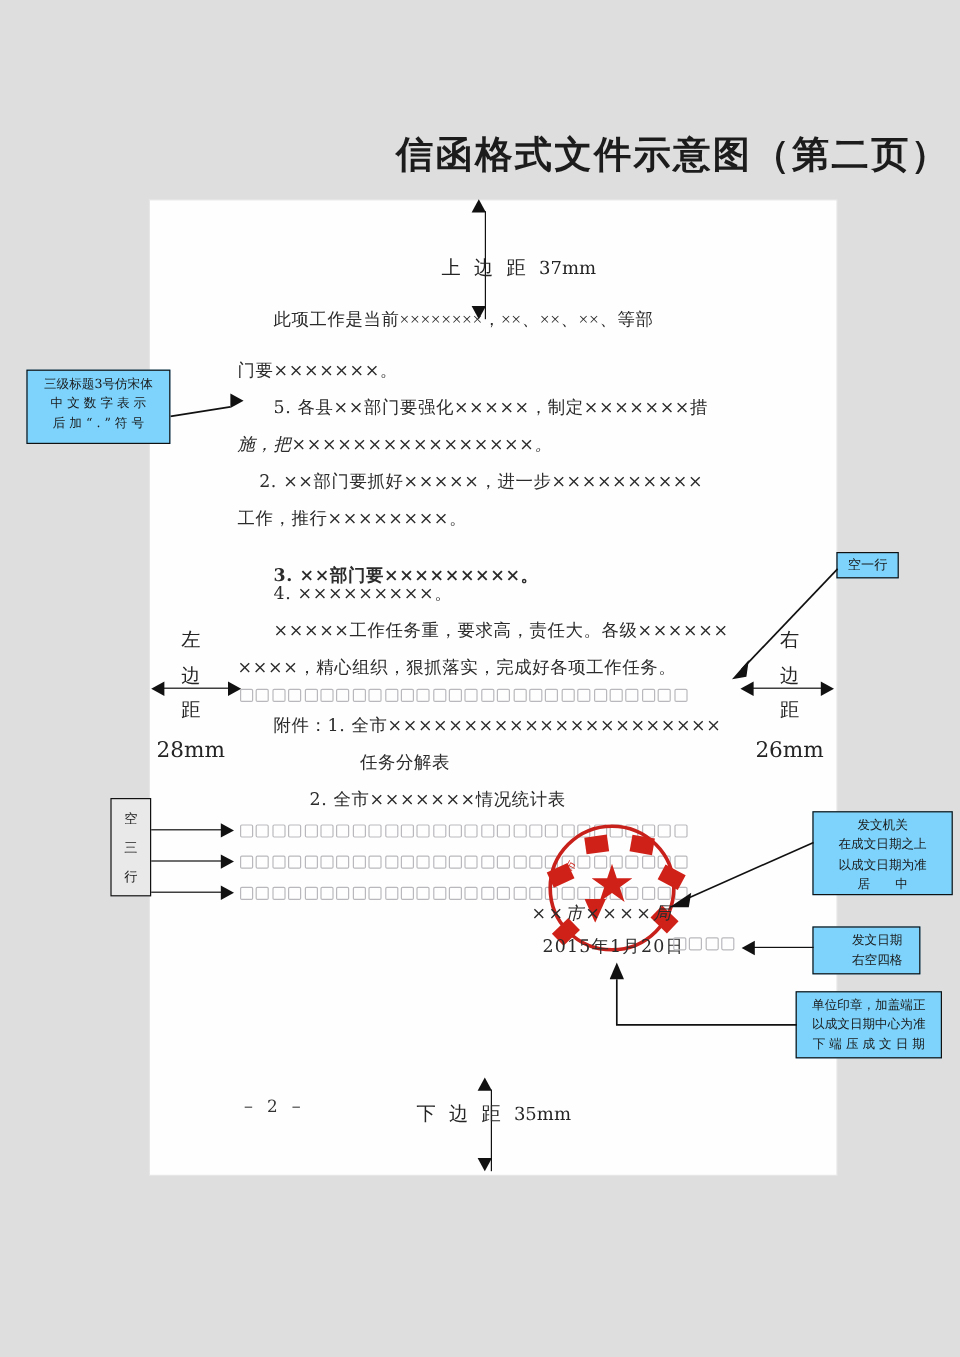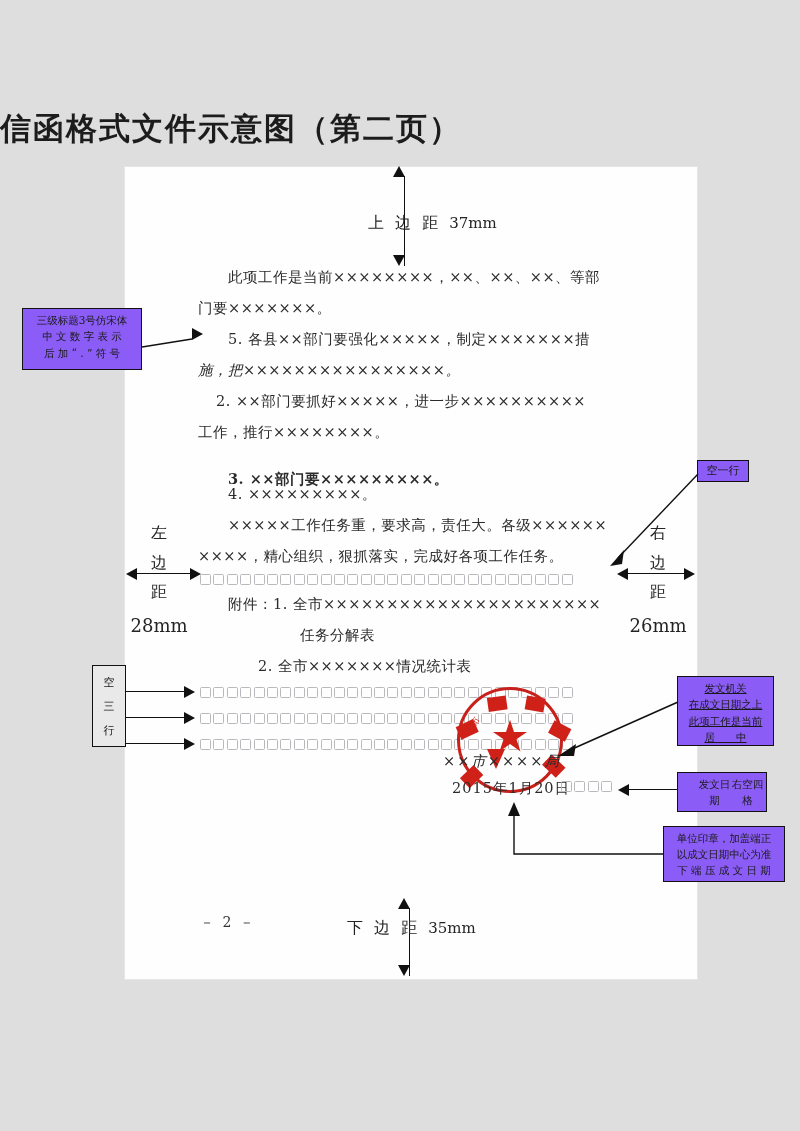--- a/index.html
+++ b/index.html
@@ -12,21 +12,21 @@
     height: 1131px;
     position: relative;
     font-family: "DejaVu Sans", "Liberation Sans", sans-serif;
     overflow: hidden;
   }
   .abs { position: absolute; }
 
   
   #doc-title {
     left: 0; top: 108px; width: 792px;
-    text-align: left;
+    text-align: right;
     font-family: "DejaVu Sans", sans-serif;
     font-size: 31px;
     font-weight: 700;
     letter-spacing: 2px;
     color: #1c1c1c;
   }
 
   
   #page-sheet {
     left: 125px; top: 167px;
@@ -71,21 +71,21 @@
     width: 0; height: 0;
     border-top: 6px solid transparent;
     border-bottom: 6px solid transparent;
   }
   .arrow-head-left { border-right: 11px solid #111; }
   .arrow-head-right { border-left: 11px solid #111; }
 
   
   .callout {
     border: 1.6px solid #111;
-    background: #8b5cf6;
+    background: #7dd3fc;
     box-sizing: border-box;
     font-family: "DejaVu Serif", "Liberation Serif", serif;
     font-size: 10.5px;
     color: #1a1a1a;
     text-align: center;
     line-height: 1.55;
     padding: 3px 2px;
   }
   .callout-v {
     border: 1.6px solid #111;
@@ -181,21 +181,21 @@
 </div>
 <div class="abs v-arrow-line" style="left:404px; top:176px; height:90px;"></div>
 <div class="abs" style="left:399px; top:255px;">
   <div class="arrow-head-down" style="margin-left:-6px;"></div>
 </div>
 <div class="abs mm-label" style="left:368px; top:213px;">
   <span>上 边 距</span>
   <span class="num">37mm</span>
 </div>
 
-<div class="abs bodytext" style="left:228px; top:268px;">此项工作是当前××××××××，××、××、××、等部</div>
+<div class="abs bodytext" style="left:228px; top:257px;font-family:Liberation Serif, serif;">此项工作是当前××××××××，××、××、××、等部</div>
 <div class="abs bodytext" style="left:198px; top:299px;">门要×××××××。</div>
 <div class="abs bodytext" style="left:228px; top:330px;">5. 各县××部门要强化×××××，制定×××××××措</div>
 <div class="abs bodytext" style="left:198px; top:361px;font-style:italic;">施，把××××××××××××××××。</div>
 <div class="abs bodytext" style="left:216px; top:392px;text-align:center;">2. ××部门要抓好×××××，进一步××××××××××</div>
 <div class="abs bodytext" style="left:198px; top:423px;">工作，推行××××××××。</div>
 <div class="abs bodytext" style="left:228px; top:470px;font-weight:bold;">3. ××部门要×××××××××。</div>
 <div class="abs bodytext" style="left:228px; top:485px;">4. ×××××××××。</div>
 <div class="abs bodytext" style="left:228px; top:516px;">×××××工作任务重，要求高，责任大。各级××××××</div>
 <div class="abs bodytext" style="left:198px; top:547px;">××××，精心组织，狠抓落实，完成好各项工作任务。</div>
 
@@ -411,34 +411,34 @@
   </div>
 <div class="abs h-arrow-line" style="left:126px; top:717px; width:62px;"></div>
 <div class="abs" style="left:184px; top:712px;">
     <div class="arrow-head-right"></div>
   </div>
 <div class="abs h-arrow-line" style="left:126px; top:743px; width:62px;"></div>
 <div class="abs" style="left:184px; top:738px;">
     <div class="arrow-head-right"></div>
   </div>
 
-<div class="abs callout" style="left:677px; top:676px; width:97px; height:70px;text-decoration:underline;">
+<div class="abs callout" style="left:677px; top:676px; width:117px; height:70px;">
   <div>发文机关</div>
   <div>在成文日期之上</div>
-  <div>此项工作是当前</div>
+  <div>以成文日期为准</div>
   <div>居　　中</div>
 </div>
 <div class="abs" style="left:552px; top:700px; width:130px; height:60px;">
   <svg width="130" height="60" viewBox="0 0 130 60">
     <line x1="126" y1="2" x2="18" y2="50" stroke="#111" stroke-width="1.4"></line>
     <polygon points="6,56 24,44 22,56" fill="#111"></polygon>
   </svg>
 </div>
 
-<div class="abs callout" style="left:677px; top:772px; width:90px; height:40px; display:flex; flex-direction:row; justify-content:center;padding-left:20px;">
+<div class="abs callout" style="left:677px; top:772px; width:90px; height:40px; display:flex; flex-direction:column; justify-content:center;padding-left:20px;">
   <div>发文日期</div>
   <div>右空四格</div>
 </div>
 <div class="abs h-arrow-line" style="left:628px; top:789px; width:50px;"></div>
 <div class="abs" style="left:618px; top:784px;">
     <div class="arrow-head-left"></div>
   </div>
 
 <div class="abs callout" style="left:663px; top:826px; width:122px; height:56px; display:flex; flex-direction:column; justify-content:center;">
   <div>单位印章，加盖端正</div>

